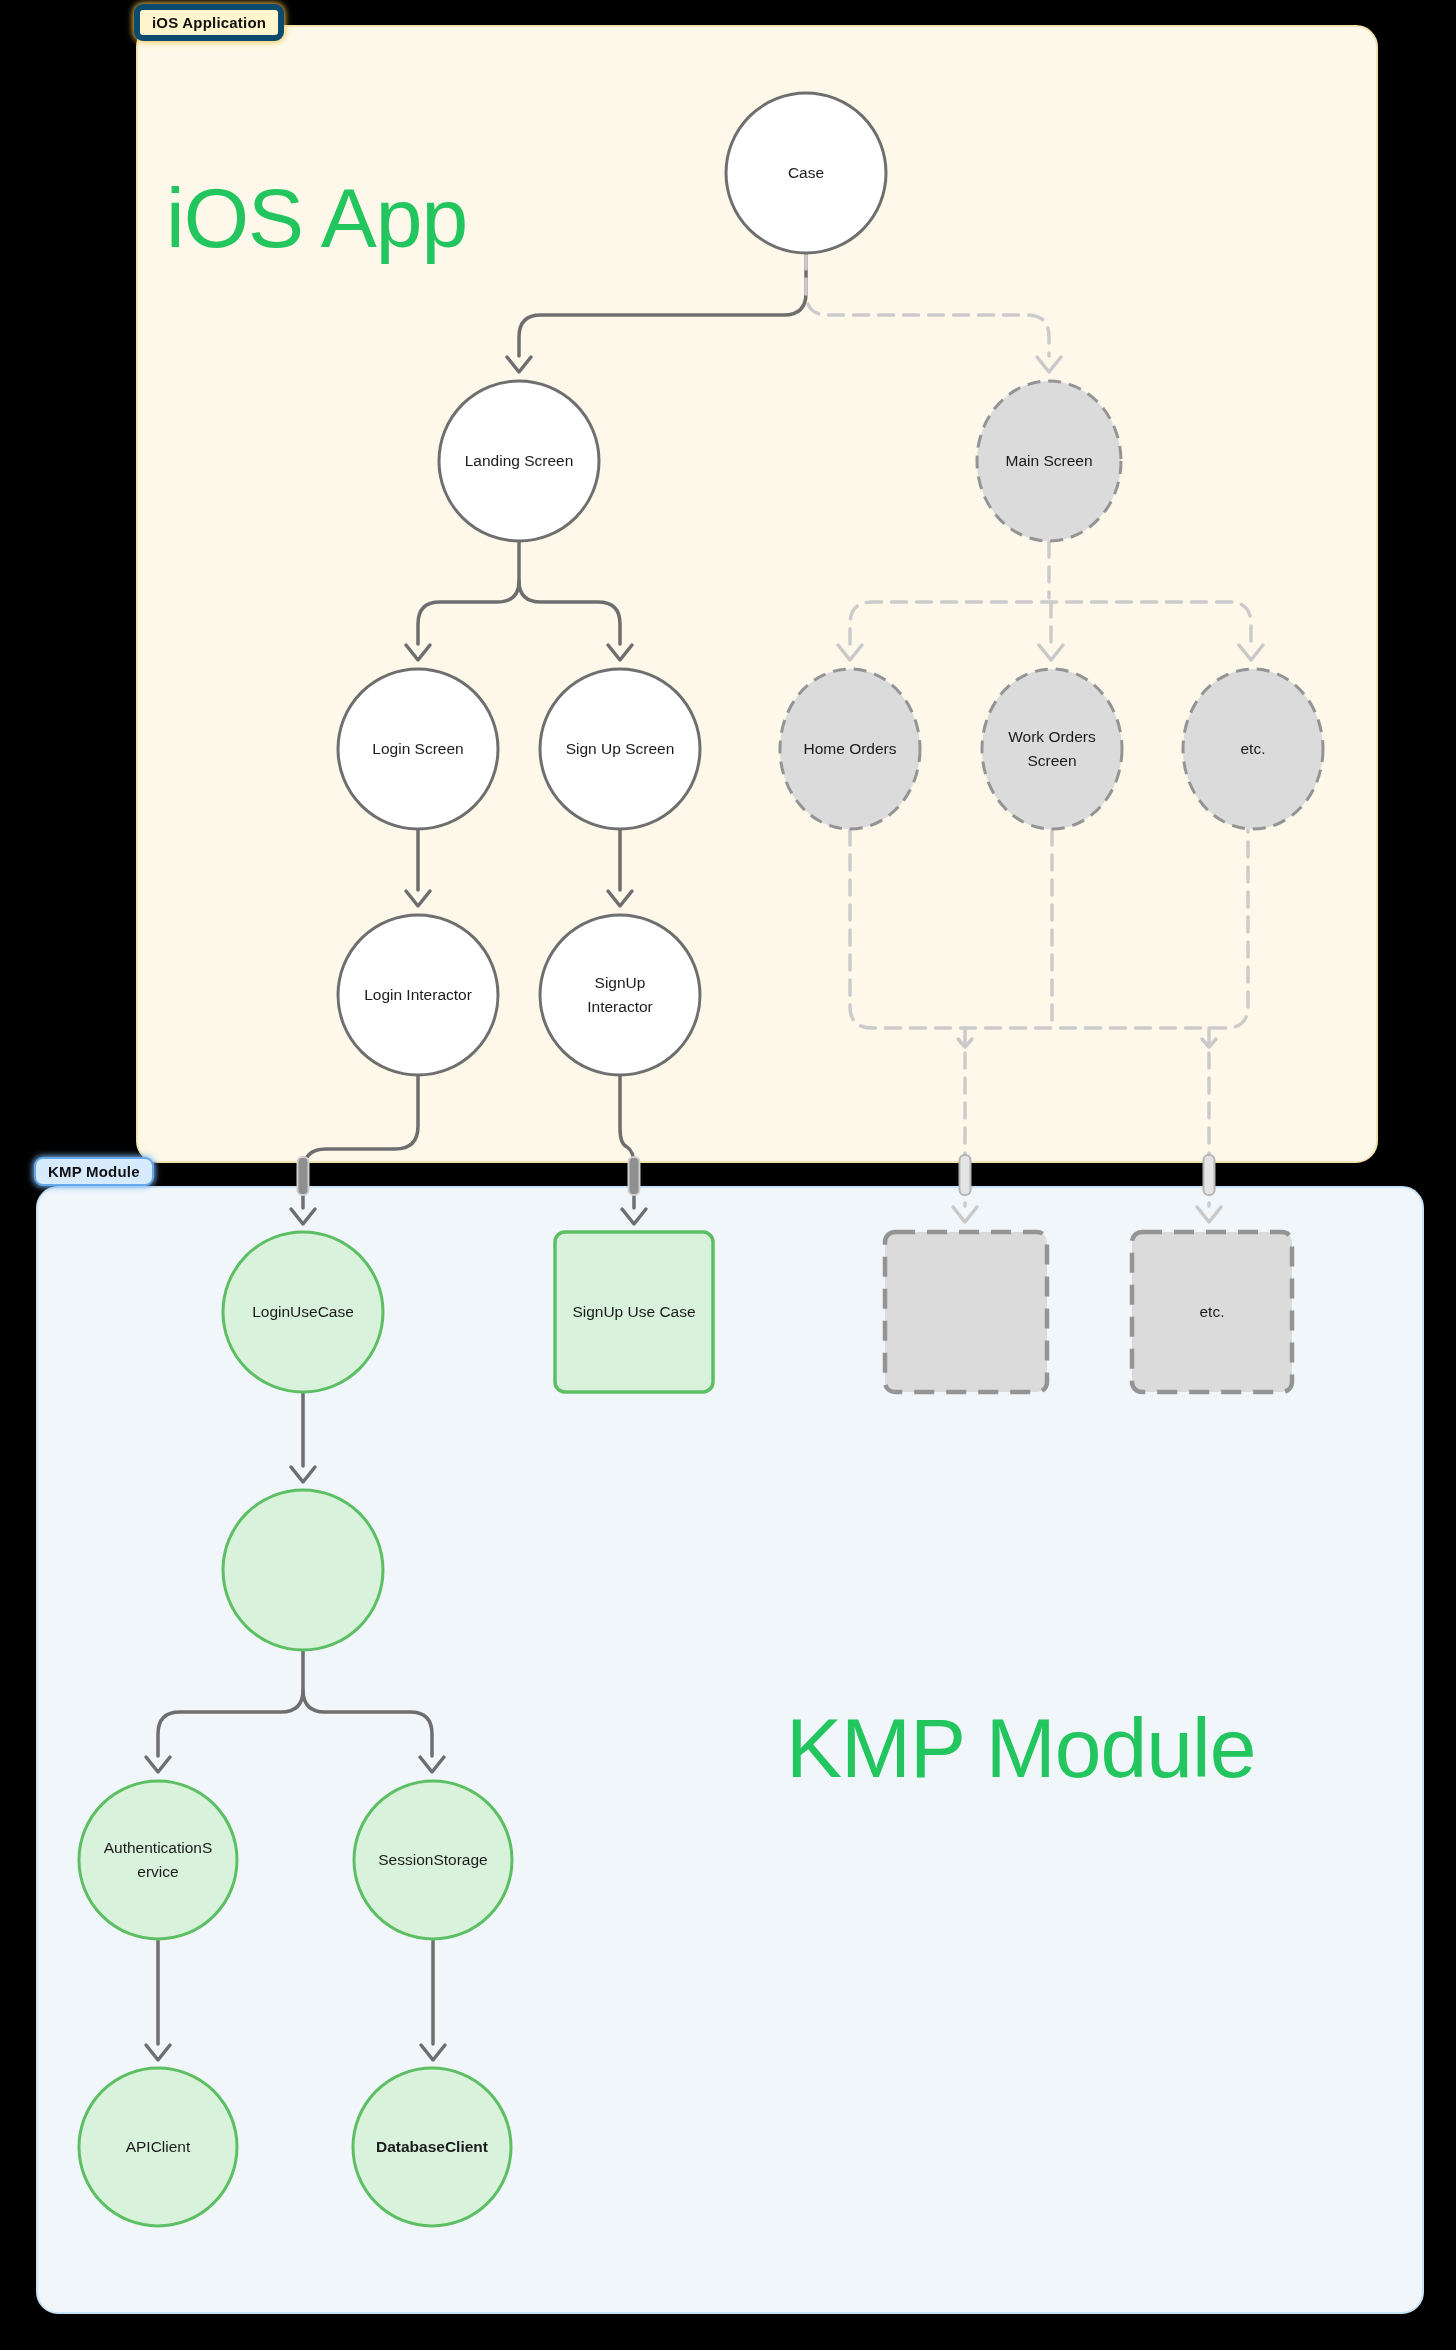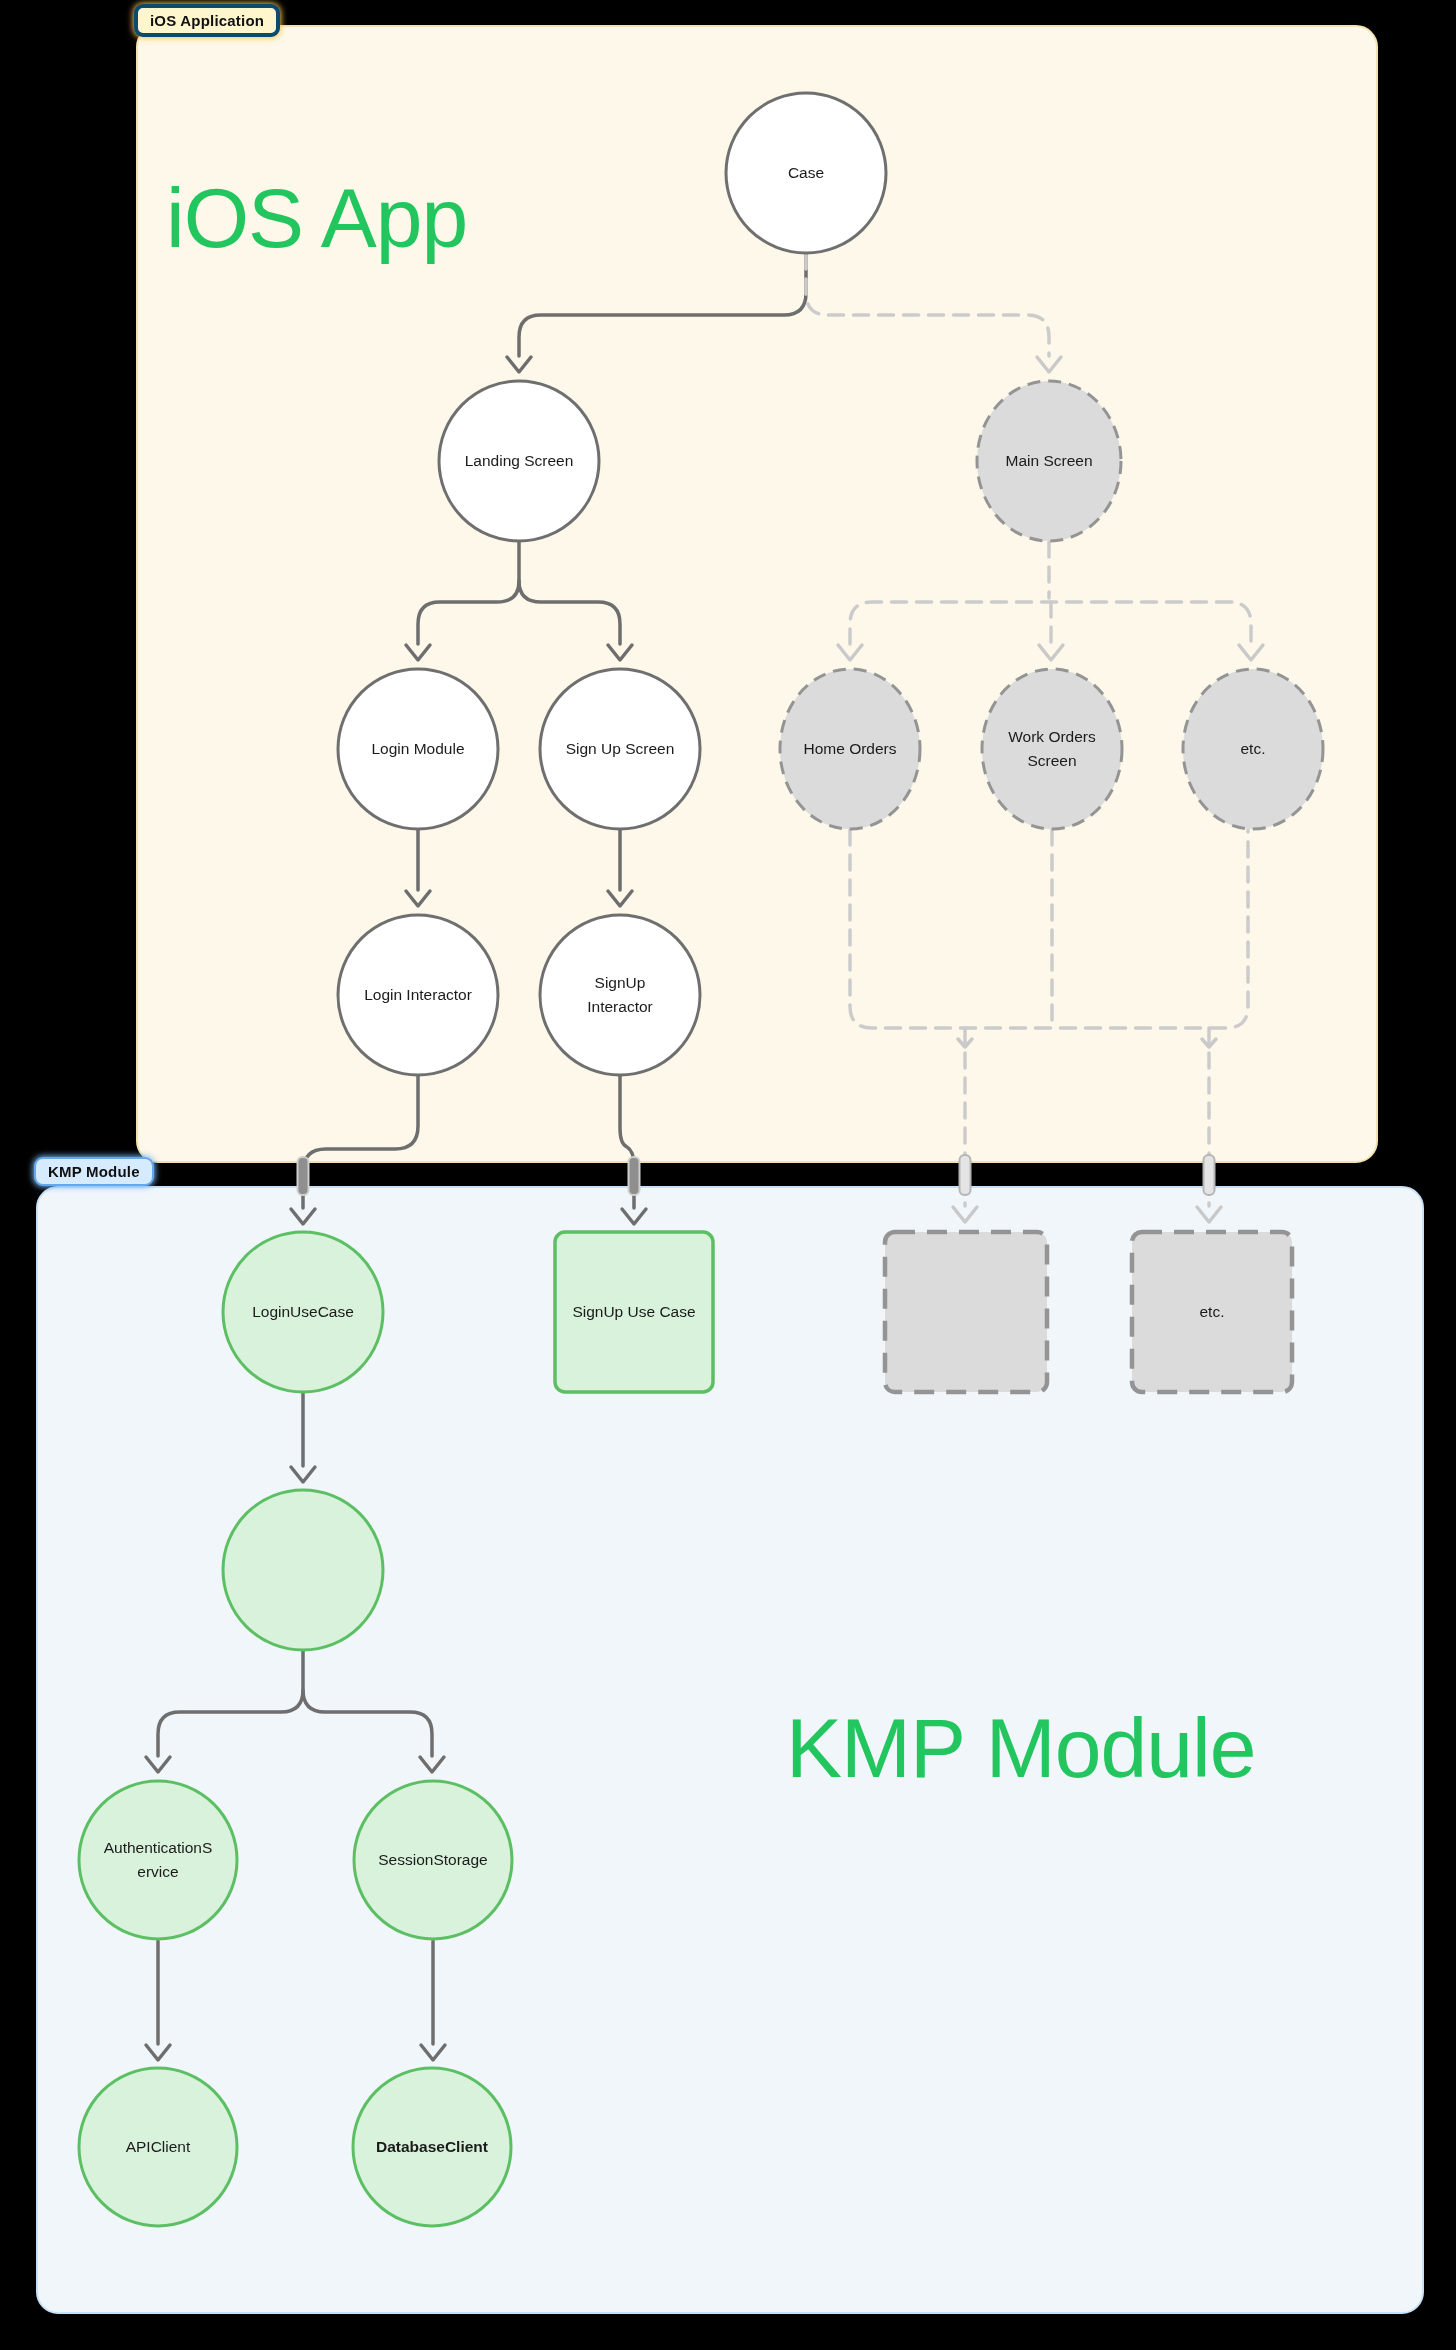--- a/index.html
+++ b/index.html
@@ -3,21 +3,21 @@
 <meta charset="utf-8">
 <style>
   html,body{margin:0;padding:0;background:#000;}
   #stage{position:relative;width:1456px;height:2350px;background:#000;overflow:hidden;
          font-family:"Liberation Sans", sans-serif;}
   .panel{position:absolute;border-radius:22px;box-sizing:border-box;}
   #ios-panel{left:136px;top:25px;width:1242px;height:1138px;background:#FDF8E9;border:2px solid #F2E2B0;}
   #kmp-panel{left:36px;top:1186px;width:1388px;height:1128px;background:#F1F6FA;border:2px solid #C7E1F6;}
   .badge{position:absolute;font-size:15px;font-weight:600;color:#111;padding:4px 12px;border-radius:9px;
          z-index:6;letter-spacing:.2px;}
-  #ios-badge{left:134px;top:4px;background:#FFF6CE;border:4px solid #0c4a6e;box-shadow:0 0 6px 1px #f7c64e;}
+  #ios-badge{left:134px;top:4px;background:#FFF6CE;border:6px solid #0c4a6e;box-shadow:0 0 6px 1px #f7c64e;}
   #kmp-badge{left:34px;top:1157px;background:#D7EBFF;border:2px solid #64A9EE;box-shadow:0 0 6px 1px #7db8f2;}
   .big-title{position:absolute;font-size:84px;font-weight:500;color:#22c55e;letter-spacing:-1px;
              line-height:1;z-index:2;}
   #ios-title{left:166px;top:176px;}
   #kmp-title{left:786px;top:1706px;}
   #edges{position:absolute;left:0;top:0;z-index:3;}
   #labels{position:absolute;left:0;top:0;width:100%;height:100%;z-index:4;pointer-events:none;}
   .node-label{position:absolute;width:150px;height:100px;display:flex;align-items:center;justify-content:center;
               text-align:center;font-size:15.5px;color:#1B1B1B;white-space:pre-line;line-height:1.55;}
   .edge{fill:none;stroke-linecap:round;stroke-linejoin:round;}
@@ -114,21 +114,21 @@
         <circle cx="433" cy="1860" r="79" stroke-width="3" fill="#D9F2DB" stroke="#5CBF63"></circle>
         <circle cx="158" cy="2147" r="79" stroke-width="3" fill="#D9F2DB" stroke="#5CBF63"></circle>
         <circle cx="432" cy="2147" r="79" stroke-width="3" fill="#D9F2DB" stroke="#5CBF63"></circle>
       </g>
   </svg>
 
   <div id="labels">
       <div class="node-label" style="left: 731px; top: 123px;">Case</div>
       <div class="node-label" style="left: 444px; top: 411px;">Landing Screen</div>
       <div class="node-label" style="left: 974px; top: 411px;">Main Screen</div>
-      <div class="node-label" style="left: 343px; top: 699px;">Login Module</div>
+      <div class="node-label" style="left: 343px; top: 699px;">Login Screen</div>
       <div class="node-label" style="left: 545px; top: 699px;">Sign Up Screen</div>
       <div class="node-label" style="left: 775px; top: 699px;">Home Orders</div>
       <div class="node-label" style="left: 977px; top: 699px;">Work Orders
 Screen</div>
       <div class="node-label" style="left: 1178px; top: 699px;">etc.</div>
       <div class="node-label" style="left: 343px; top: 945px;">Login Interactor</div>
       <div class="node-label" style="left: 545px; top: 945px;">SignUp
 Interactor</div>
       <div class="node-label" style="left: 228px; top: 1262px;">LoginUseCase</div>
       <div class="node-label" style="left: 559px; top: 1262px;">SignUp Use Case</div>

